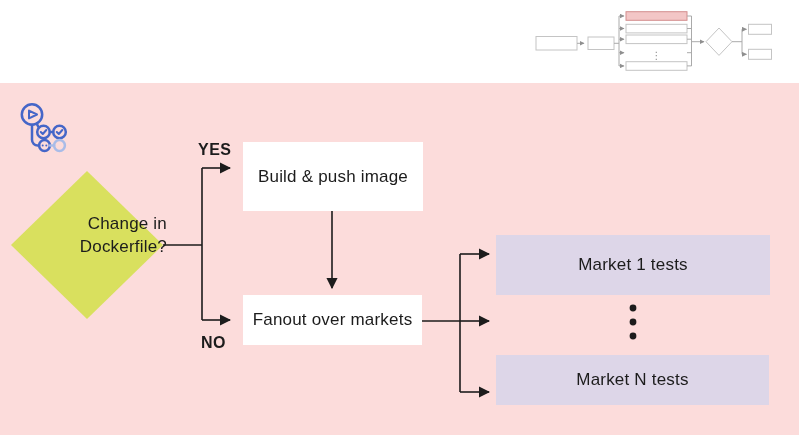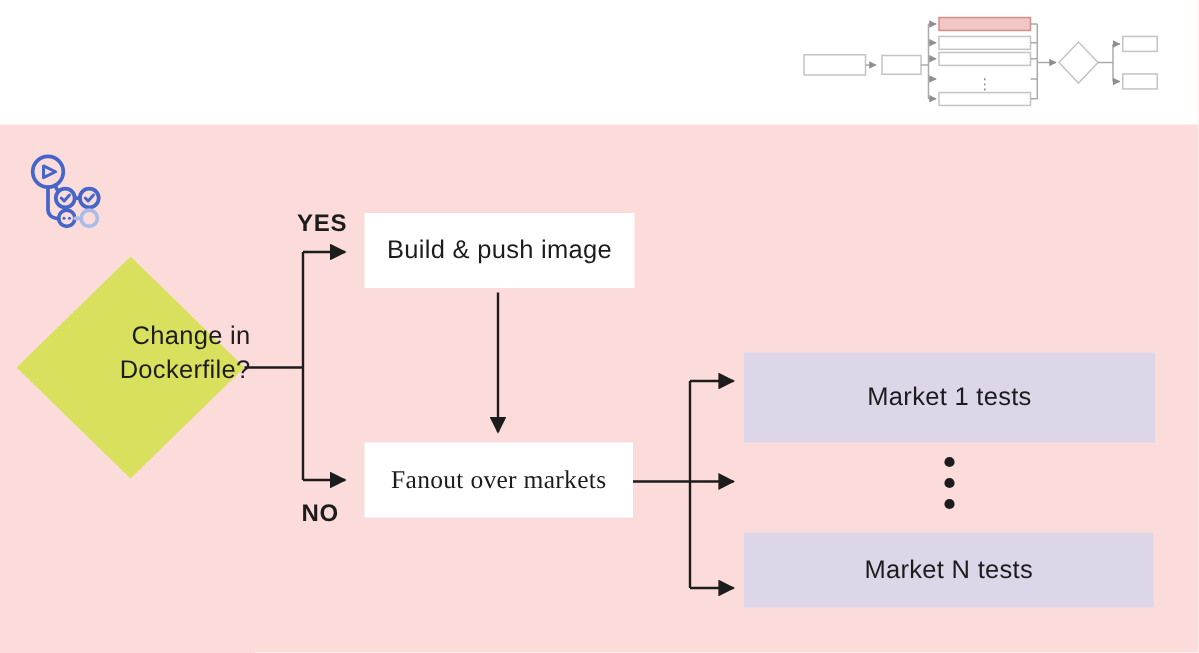--- a/index.html
+++ b/index.html
@@ -117,18 +117,18 @@
     </svg>
 
     <div class="diamond-label">
       <span>Change in</span>
       <span>Dockerfile?</span>
     </div>
 
     <div class="branch-label" style="left:198px;top:58px;">YES</div>
     <div class="branch-label" style="left:201px;top:251px;">NO</div>
 
-    <div class="node node-white" style="left:243px;top:59px;width:180px;height:50px;">Build &amp; push image</div>
-    <div class="node node-white" style="left:243px;top:212px;width:179px;height:50px;font-family:Liberation Serif, serif;">Fanout over markets</div>
+    <div class="node node-white" style="left:243px;top:59px;width:180px;height:69px;">Build &amp; push image</div>
+    <div class="node node-white" style="left:243px;top:212px;width:179px;height:50px;">Fanout over markets</div>
     <div class="node node-lav" style="left:496px;top:152px;width:274px;height:60px;">Market 1 tests</div>
     <div class="node node-lav" style="left:496px;top:272px;width:273px;height:50px;">Market N tests</div>
   </div>
 </div>
 
 </body></html>

